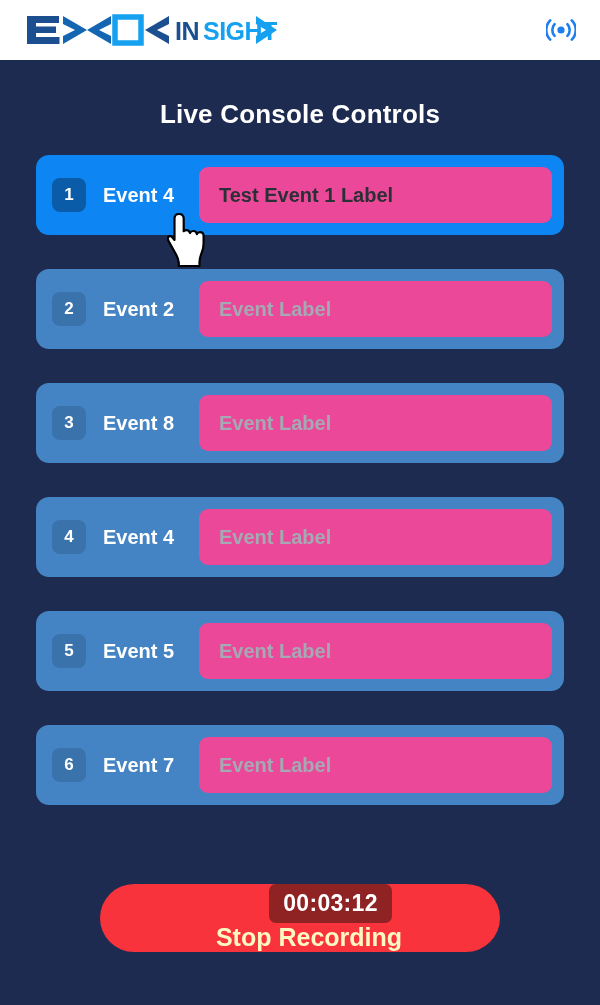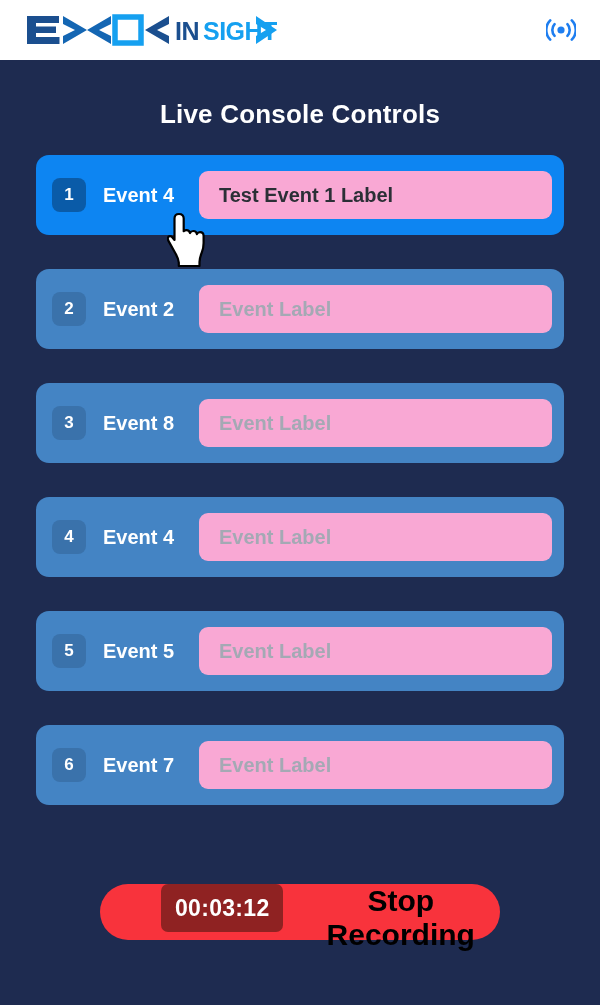--- a/index.html
+++ b/index.html
@@ -87,22 +87,22 @@
   .event-name {
     color: #ffffff;
     font-size: 20px;
     font-weight: bold;
     margin-left: 17px;
     width: 90px;
     flex: 0 0 auto;
   }
   .event-input {
     flex: 1 1 auto;
-    height: 48px;
-    background: #f9a8d4;
+    height: 56px;
+    background: #ec4899;
     border-radius: 9px;
     border: none;
     outline: none;
     margin-left: 6px;
     margin-right: 12px;
     padding: 0 20px;
     box-sizing: border-box;
     font-family: "Liberation Sans", sans-serif;
     font-size: 20px;
     font-weight: bold;
@@ -117,47 +117,49 @@
   .record-area {
     position: absolute;
     left: 0;
     right: 0;
     top: 884px;
     display: flex;
     justify-content: center;
   }
   .record-btn {
     width: 400px;
-    height: 56px;
+    height: 68px;
     border: none;
     border-radius: 34px;
     background: #f8333c;
     display: flex;
+    align-items: center;
     cursor: pointer;
     padding: 0;
     font-family: "Liberation Sans", sans-serif;
+    flex-direction: column;
   }
   .record-timer {
     background: #8f2222;
     color: #ffffff;
     font-size: 23px;
     font-weight: bold;
     border-radius: 7px;
     height: 48px;
     display: flex;
     align-items: center;
     justify-content: center;
     padding: 0 14px;
     margin-left: 61px;
     letter-spacing: 0.3px;
     font-family: "Liberation Sans", sans-serif;
   }
   .record-label {
-    color: #000000;
-    font-size: 30px;
+    color: #fef9c3;
+    font-size: 25px;
     font-weight: bold;
     margin-left: 18px;
   }
 
   
   .cursor {
     position: absolute;
     left: 167px;
     top: 212px;
     width: 44px;

